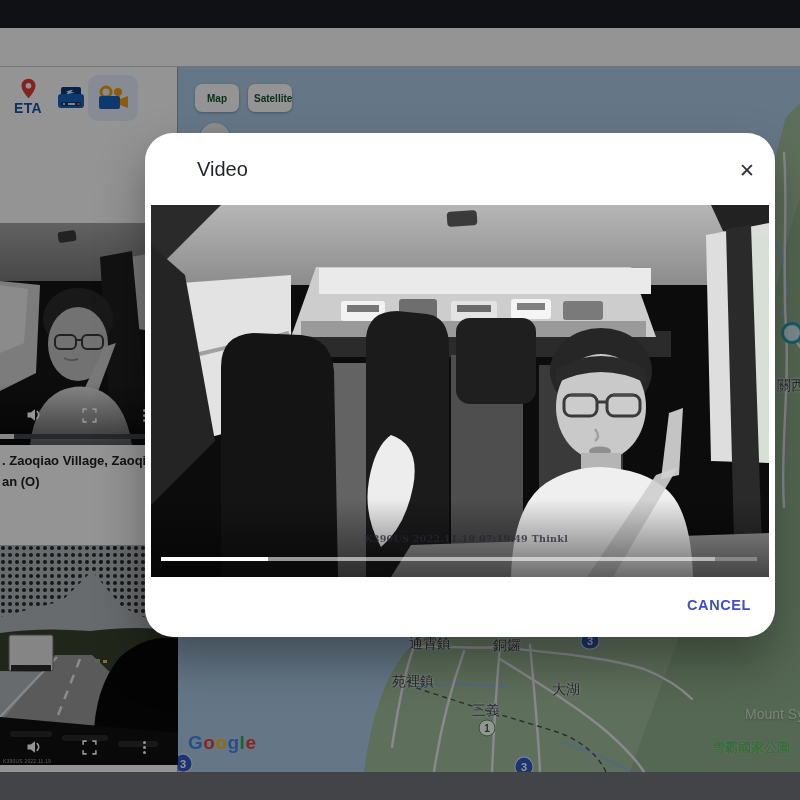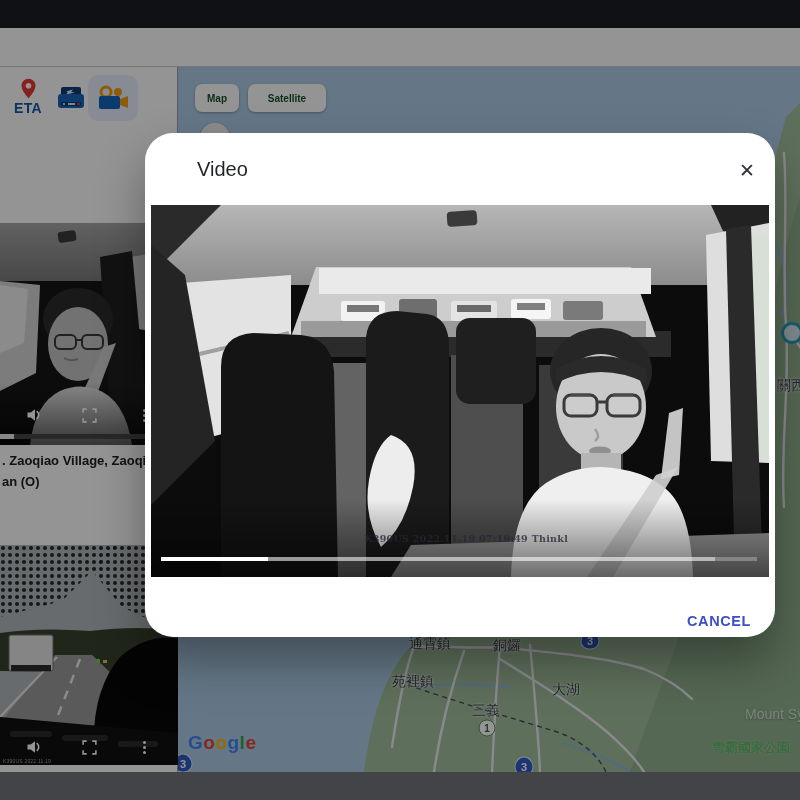--- a/index.html
+++ b/index.html
@@ -34,21 +34,21 @@
   .tstamp{position:absolute;left:3px;bottom:1px;font-size:5px;color:#9aa0a4;letter-spacing:.2px;}
 
   .address{position:absolute;left:2px;top:383px;width:200px;font-size:13px;font-weight:700;color:#202124;line-height:21px;white-space:nowrap;}
 
   
   .map{left:178px;top:67px;width:622px;height:705px;overflow:hidden;background:#aecde8;cursor:grab;}
   .map-btn{position:absolute;top:17px;height:28px;background:#fff;border:none;border-radius:7px;
            font-family:"Liberation Sans",sans-serif;font-size:10px;font-weight:700;color:#14532d;
            box-shadow:0 1px 3px rgba(0,0,0,.3);cursor:pointer;}
   .map-btn.b0{left:17px;width:44px;}
-  .map-btn.b1{left:70px;width:78px;}
+  .map-btn.b1{left:70px;width:44px;}
   .map-circle{position:absolute;left:22px;top:56px;width:30px;height:30px;border-radius:50%;background:#f2f2f2;box-shadow:0 1px 3px rgba(0,0,0,.3);}
   .cluster{position:absolute;left:603px;top:255px;width:16px;height:16px;border-radius:50%;background:#d9f0f4;border:3px solid #2aa0b8;}
   .google{position:absolute;left:10px;top:665px;font-size:19px;font-weight:700;letter-spacing:.5px;text-align:center;}
   .maplabel{position:absolute;transform:translate(-50%,-50%);white-space:nowrap;}
   .maplabel.town{font-size:14px;font-weight:500;color:#3a4147;text-shadow:0 0 3px rgba(255,255,255,.95),0 0 1px #fff;}
   .maplabel.terrain{font-size:14px;font-weight:500;color:#cfe3d4;text-shadow:0 1px 2px rgba(0,0,0,.25);transform:translate(0,-50%);}
   .maplabel.park{font-size:13px;font-weight:700;color:#62b86b;text-shadow:0 0 2px rgba(255,255,255,.4);transform:translate(0,-50%);}
   .shield{position:absolute;transform:translate(-50%,-50%);display:flex;align-items:center;justify-content:center;font-weight:700;}
   .shield.freeway{width:19px;height:19px;background:#2E5CC5;color:#fff;font-size:11px;border-radius:50% 50% 46% 46%/58% 58% 42% 42%;border:1.5px solid #dfe7f5;box-sizing:border-box;}
   .shield.national{width:17px;height:17px;background:#fff;border:1.5px solid #5a8f5a;color:#2f6b2f;font-size:10px;border-radius:50%;box-sizing:border-box;}
@@ -69,21 +69,21 @@
   .cicon{display:block;}
   .pc-row .vol{margin-left:auto;}
   .pc-row .fs{margin-left:22px;}
   .pc-row .kb{margin-left:40px;}
   .pp-track{position:absolute;left:10px;right:12px;bottom:16px;height:4px;background:rgba(255,255,255,.28);cursor:pointer;}
   .pp-buffer{position:absolute;left:0;top:0;height:100%;background:rgba(255,255,255,.42);}
   .pp-fill{position:absolute;left:0;top:0;height:100%;background:#fff;}
   .stamp{position:absolute;left:51%;transform:translateX(-50%);bottom:33px;
          font-family:"DejaVu Serif",serif;font-weight:700;font-size:9.5px;color:rgba(38,38,54,.78);letter-spacing:.3px;white-space:nowrap;}
   .modal-footer{position:absolute;left:0;right:0;bottom:0;height:60px;}
-  .cancel{position:absolute;right:24px;top:20px;font-size:14.5px;font-weight:700;letter-spacing:.6px;color:#3D4EC7;cursor:pointer;margin-top:16px;}
+  .cancel{position:absolute;right:24px;top:20px;font-size:14.5px;font-weight:700;letter-spacing:.6px;color:#3D4EC7;cursor:pointer;}
 </style>
 </head>
 <body>
 
 <svg width="0" height="0" style="position:absolute">
   <defs>
     <g id="i-vol">
         <path d="M1.5 5.5h3.2L9 2.2v11.6L4.7 10.5H1.5z" fill="#fff"></path>
         <path d="M11.2 4.6a4.6 4.6 0 0 1 0 6.8" stroke="#fff" stroke-width="1.6" fill="none" stroke-linecap="round"></path>
       </g>

